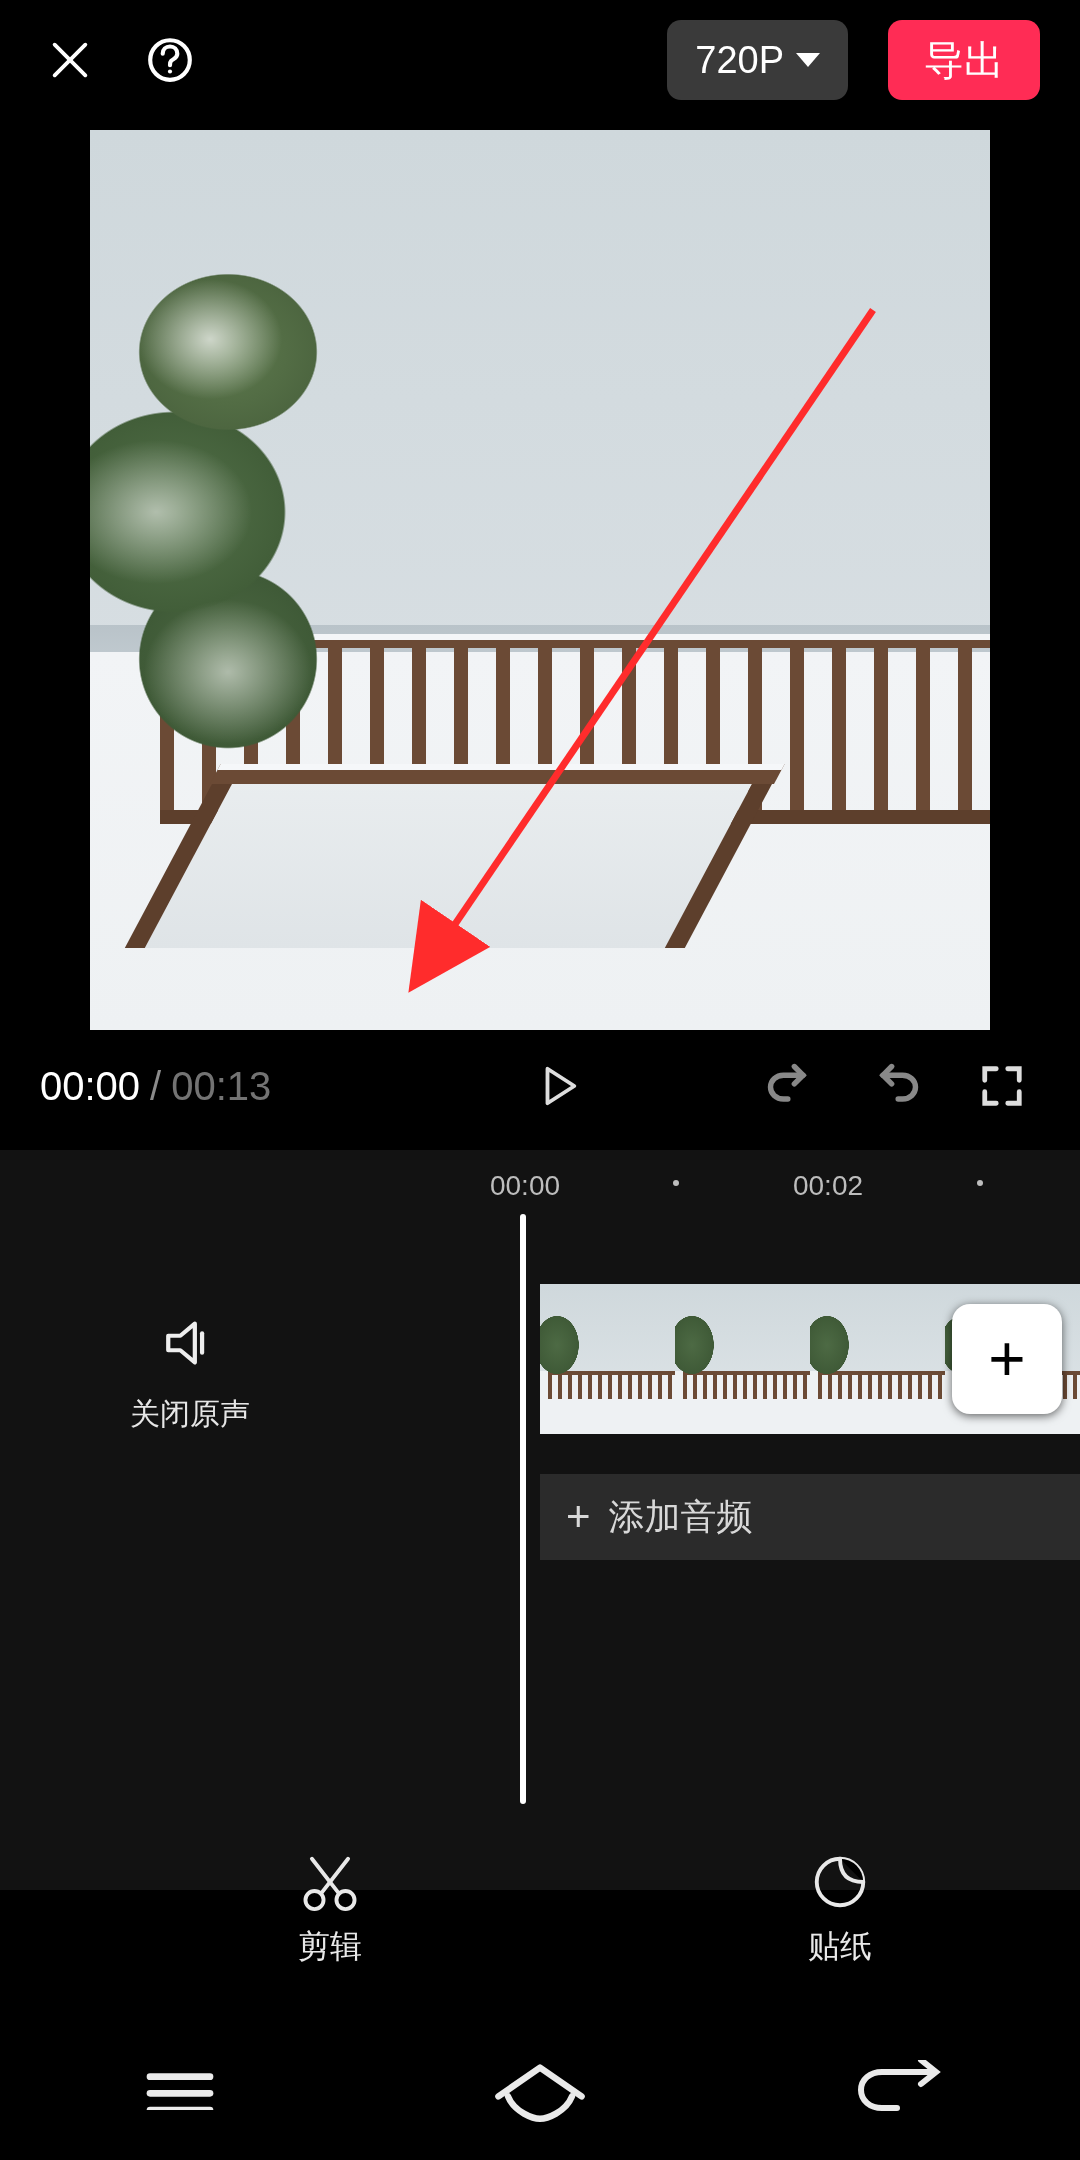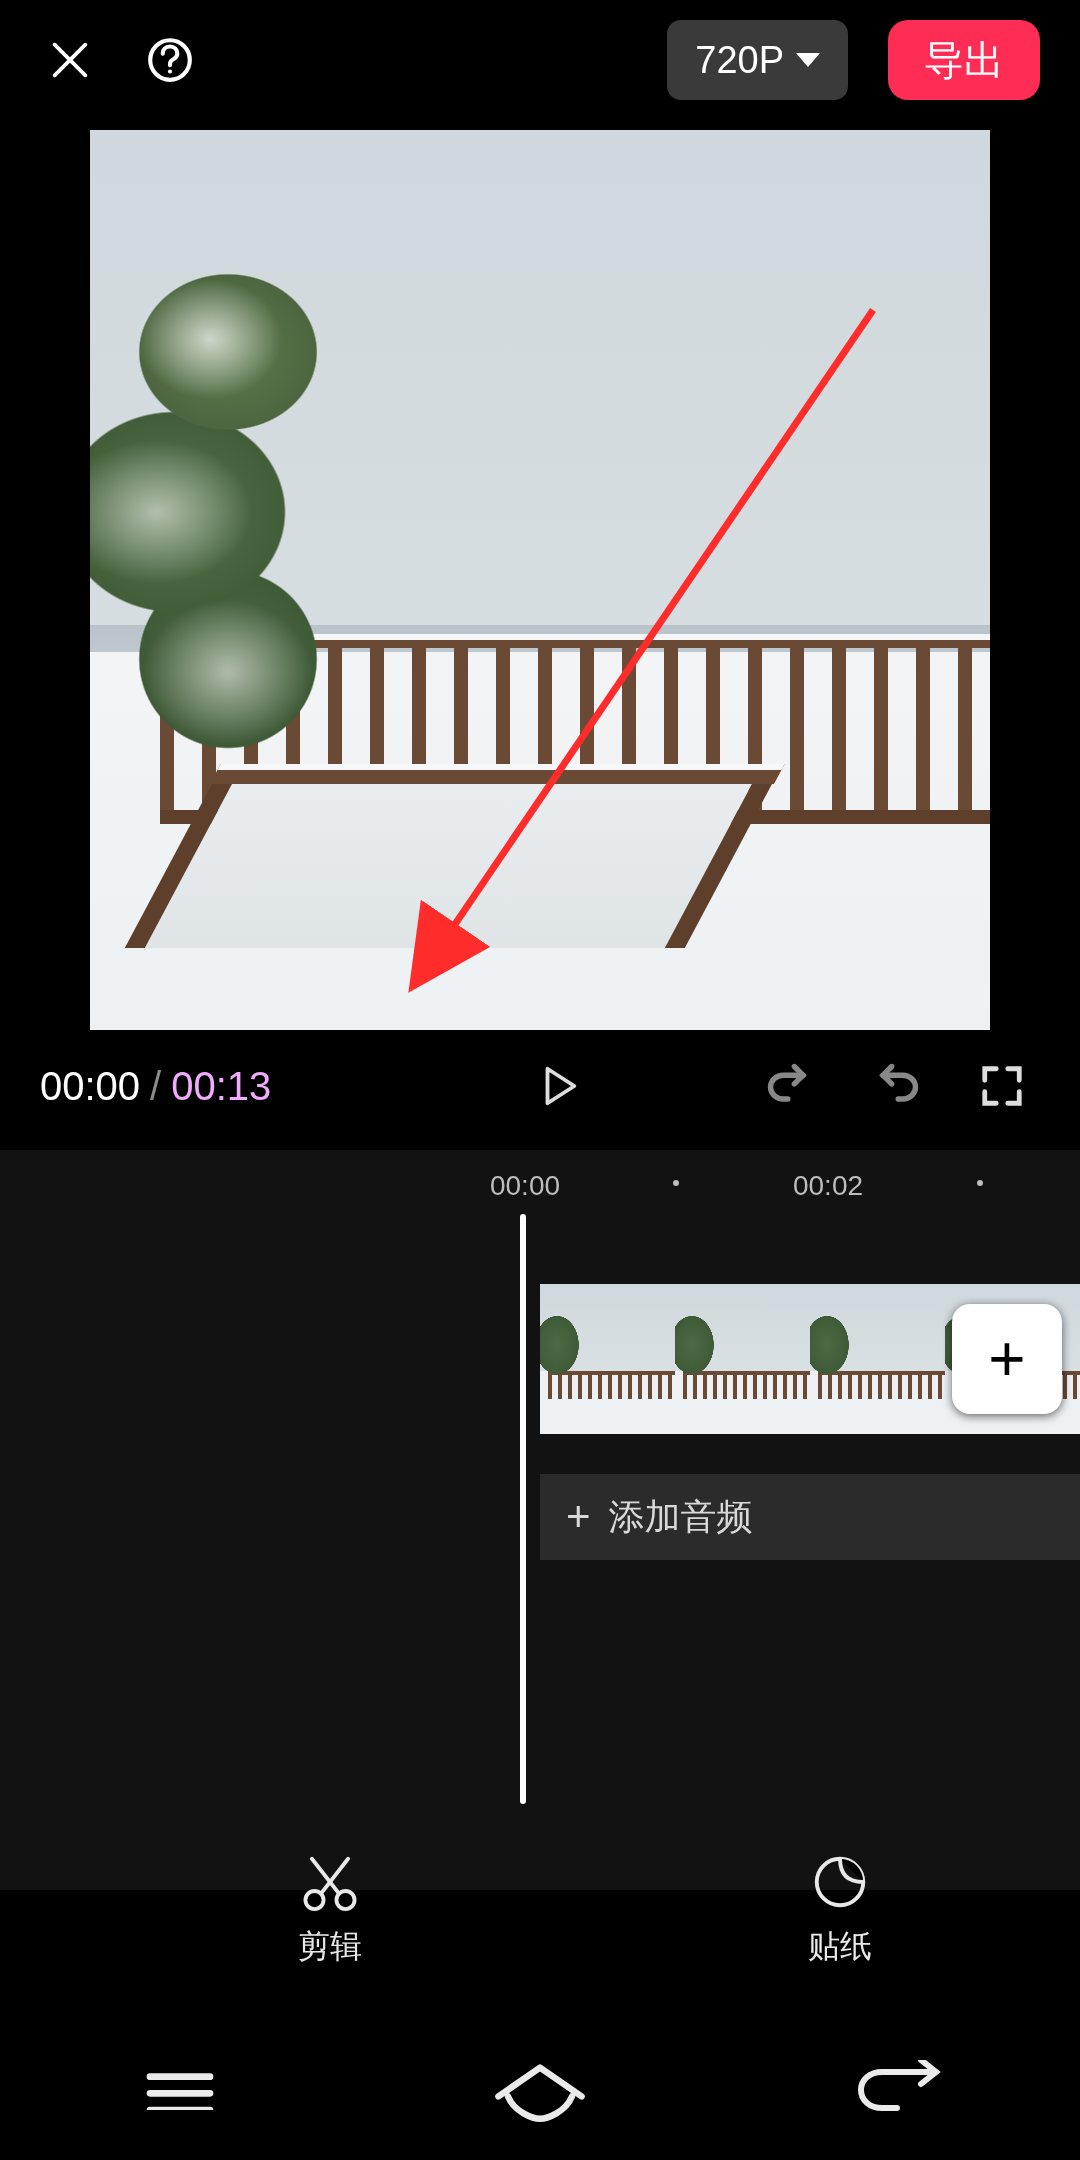--- a/index.html
+++ b/index.html
@@ -35,21 +35,21 @@
     font-size: 38px; color: #fff;
   }
   .res-select .arrow {
     width: 0; height: 0;
     border-left: 12px solid transparent;
     border-right: 12px solid transparent;
     border-top: 14px solid #fff;
   }
   .export-btn {
     background: #ff2c55;
-    border-radius: 20px;
+    border-radius: 14px;
     height: 80px;
     padding: 0 36px;
     display: flex; align-items: center;
     font-size: 40px; font-weight: 500;
   }
 
   
   .preview-wrap {
     display: flex; justify-content: center;
     padding-top: 10px;
@@ -103,21 +103,21 @@
   }
 
   
   .controls {
     display:flex; align-items:center;
     padding: 26px 40px 34px 40px;
     font-size: 40px;
   }
   .time-cur { color:#fff; }
   .time-sep { color:#8b8b8b; margin: 0 10px; }
-  .time-dur { color:#f0abfc; }
+  .time-dur { color:#737373; }
   .controls .play { margin-left: 250px; }
   .controls .rspacer { flex:1; }
   .ctl-btn { color:#aaa; display:flex; align-items:center; justify-content:center; width:76px; height:60px; }
   .ctl-gap { width: 30px; }
 
   
   .tl-section {
     background:#121212;
     padding-top: 20px;
     position: relative;
@@ -281,20 +281,27 @@
 
   <div class="tl-section">
     <div class="ruler">
       <span class="tick" style="left:525px">00:00</span>
       <span class="dot" style="left:676px"></span>
       <span class="tick" style="left:828px">00:02</span>
       <span class="dot" style="left:980px"></span>
     </div>
 
     <div class="tl-body">
+      <div class="mute-col">
+        <svg viewBox="0 0 48 48" width="58" height="58" stroke="#eee" stroke-width="3.5" fill="none" stroke-linejoin="round">
+          <path d="M6 18v12h10l12 10V8L16 18H6Z"></path>
+          <line x1="34" y1="16" x2="34" y2="32" stroke-linecap="round"></line>
+        </svg>
+        <div class="lbl">关闭原声</div>
+      </div>
 
 
       <div class="clip-track">
         <div class="clip-frame">
           <div class="mini-sky"></div>
             <div class="mini-ground"></div>
             <div class="mini-rail"></div>
             <div class="mini-tree"></div>
         </div>
         <div class="clip-frame">

